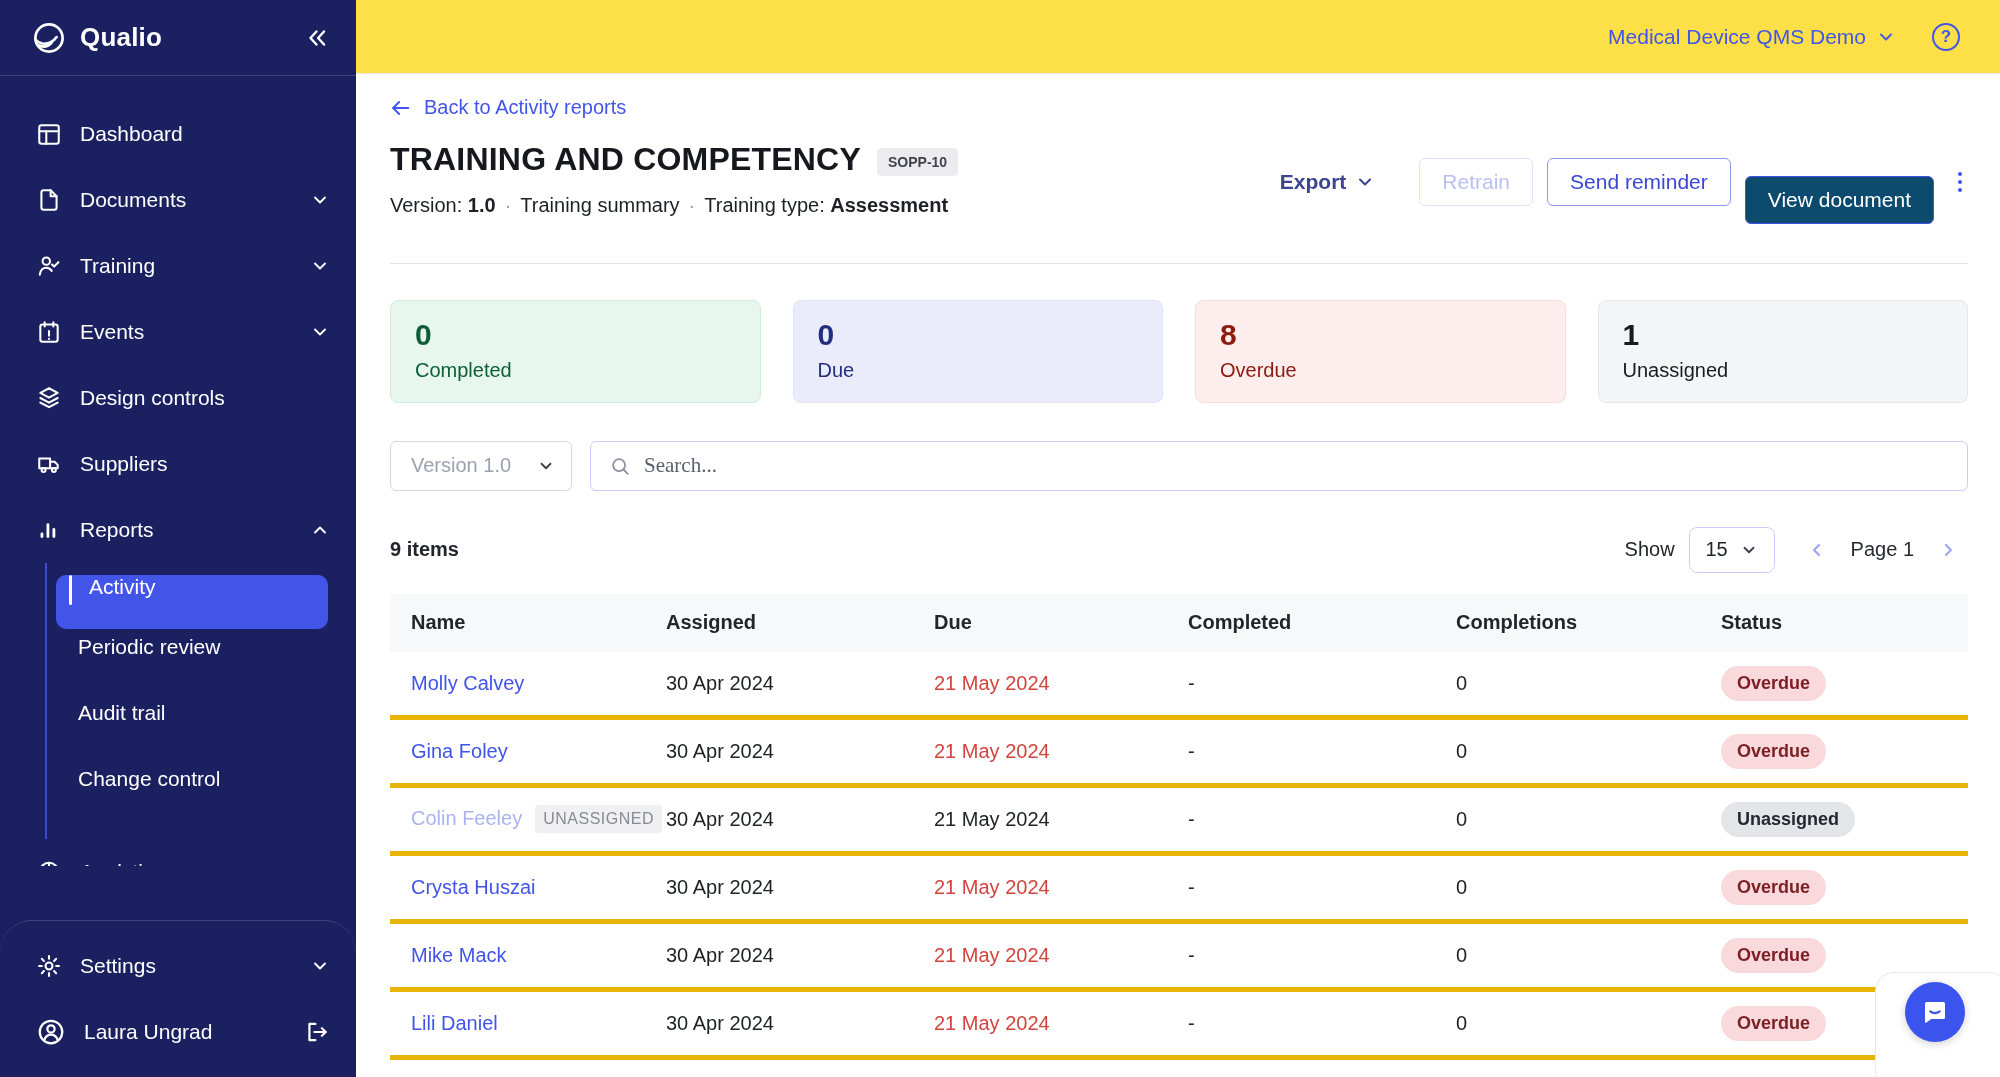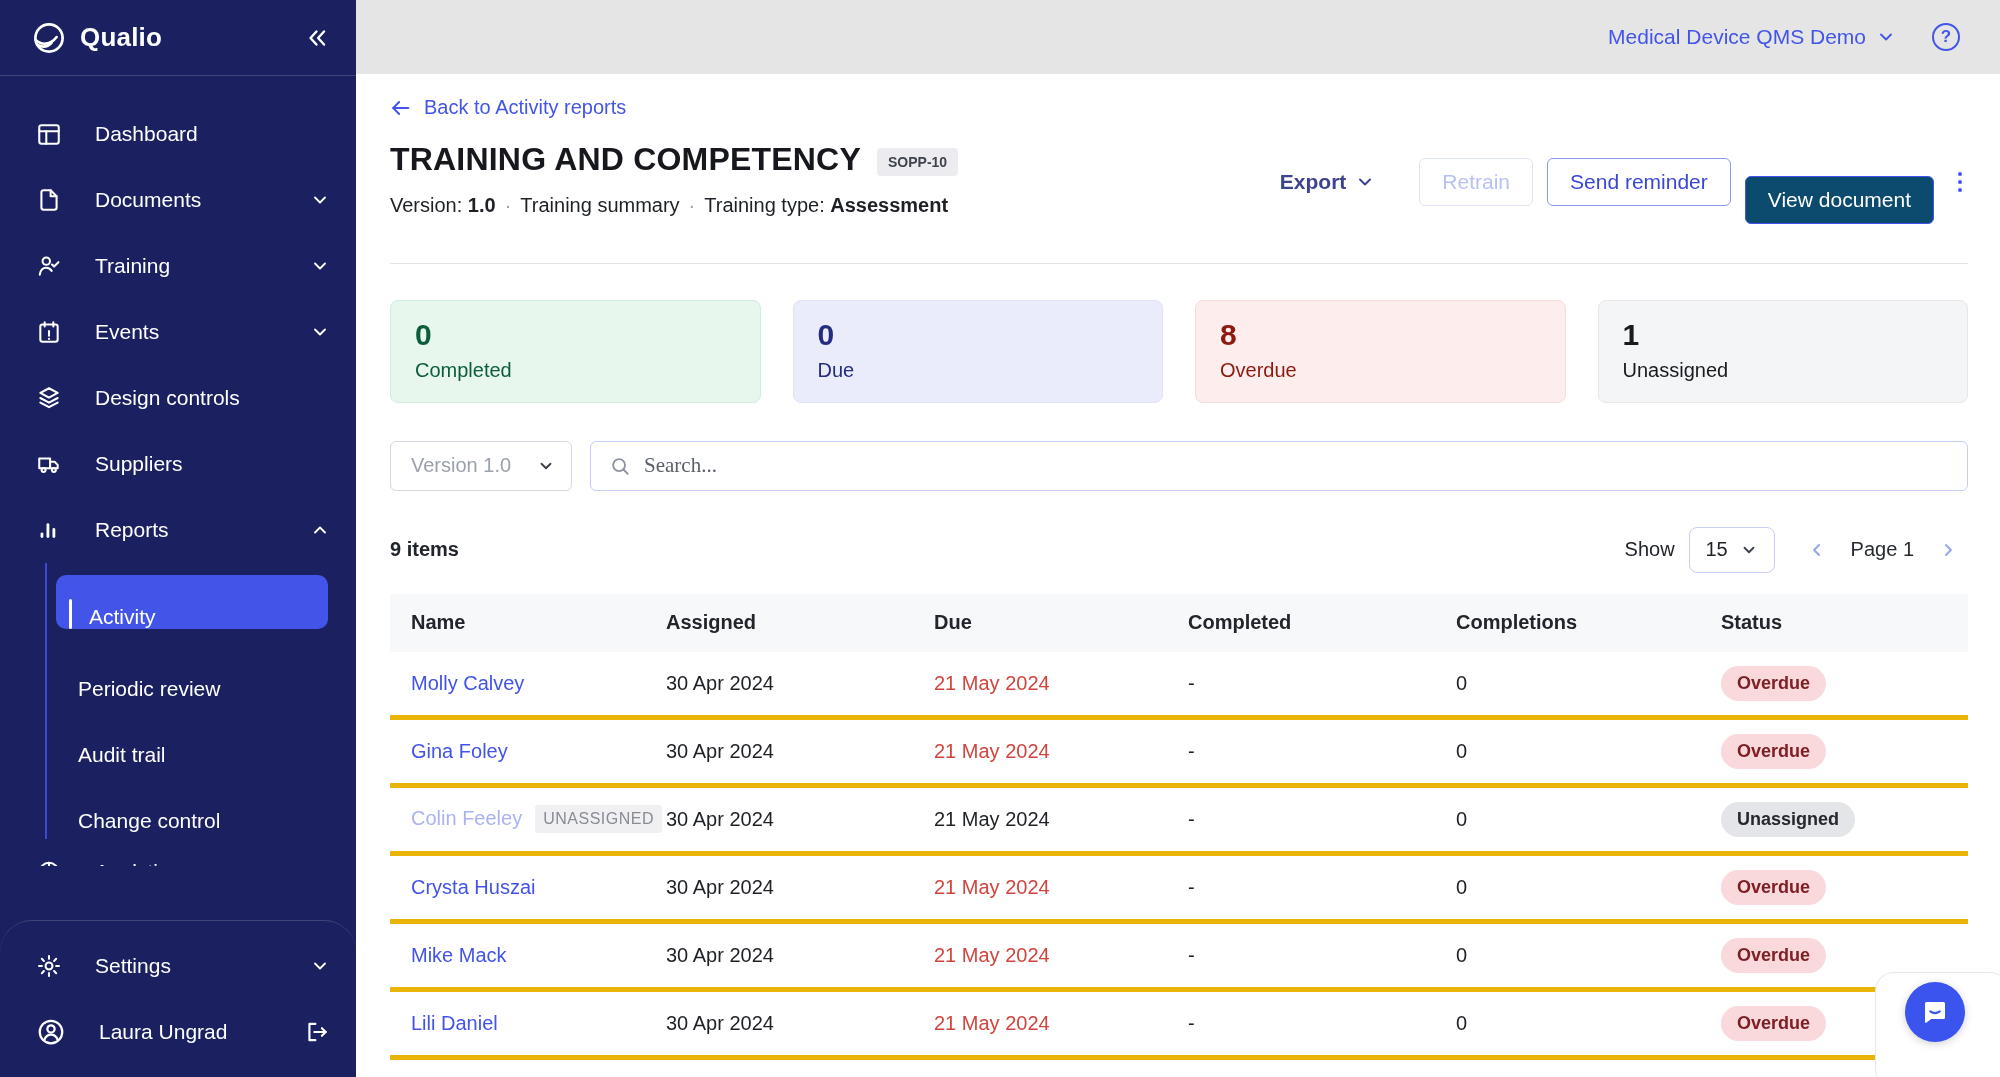--- a/index.html
+++ b/index.html
@@ -20,45 +20,45 @@
     border-bottom:1px solid rgba(255,255,255,.16);
   }
   .logo-text { font-size:26px; font-weight:bold; margin-left:12px; letter-spacing:.2px; }
   .collapse { margin-left:auto; cursor:pointer; }
   .nav { height:790px; overflow:hidden; padding-top:25px; }
   .nav-item {
     height:66px; display:flex; align-items:center; padding:0 26px 0 36px;
     font-size:21px; cursor:pointer;
   }
   .nav-ic { width:26px; height:26px; flex:0 0 26px; }
-  .nav-label { margin-left:33px; }
+  .nav-label { margin-left:18px; }
   .nav-chev { margin-left:auto; }
   .subnav {
     margin-left:45px; border-left:2px solid #3d49ce; padding:6px 0;
   }
   .sub-item {
-    height:66px; display:flex; align-items:flex-end; padding-left:31px;
+    height:66px; display:flex; align-items:flex-start; padding-left:31px;
     font-size:21px; cursor:pointer;
   }
   .sub-item.active {
     height:54px; margin:6px 28px 6px 9px; padding-left:2px;
     background:#4355e8; border-radius:10px;
   }
   .caret-bar { width:3px; height:30px; background:#fff; border-radius:2px; margin-left:11px; }
   .sub-item.active .sub-label { margin-left:17px; }
   .sidebar-bottom {
     position:absolute; left:0; right:0; top:920px; bottom:0;
     border-top:1px solid rgba(255,255,255,.16); padding-top:12px;border-radius:32px;
   }
   .user-ic { width:30px; height:30px; flex:0 0 30px; }
 
   
   .topbar {
     position:absolute; left:356px; top:0; width:1644px; height:74px;
-    background:#e5e5e5; border-bottom:1px solid #e7e8ec;
+    background:#fde047; border-bottom:1px solid #e7e8ec;
     display:flex; align-items:center; justify-content:flex-end; padding-right:40px;
   }
   .workspace { display:flex; align-items:center; gap:10px; color:#4355e8; font-size:21px; cursor:pointer; }
   .help {
     width:28px; height:28px; border:2px solid #4355e8; border-radius:50%;
     color:#4355e8; font-size:17px; font-weight:bold; display:flex; align-items:center; justify-content:center;
     margin-left:36px; cursor:pointer;
   }
 
   

